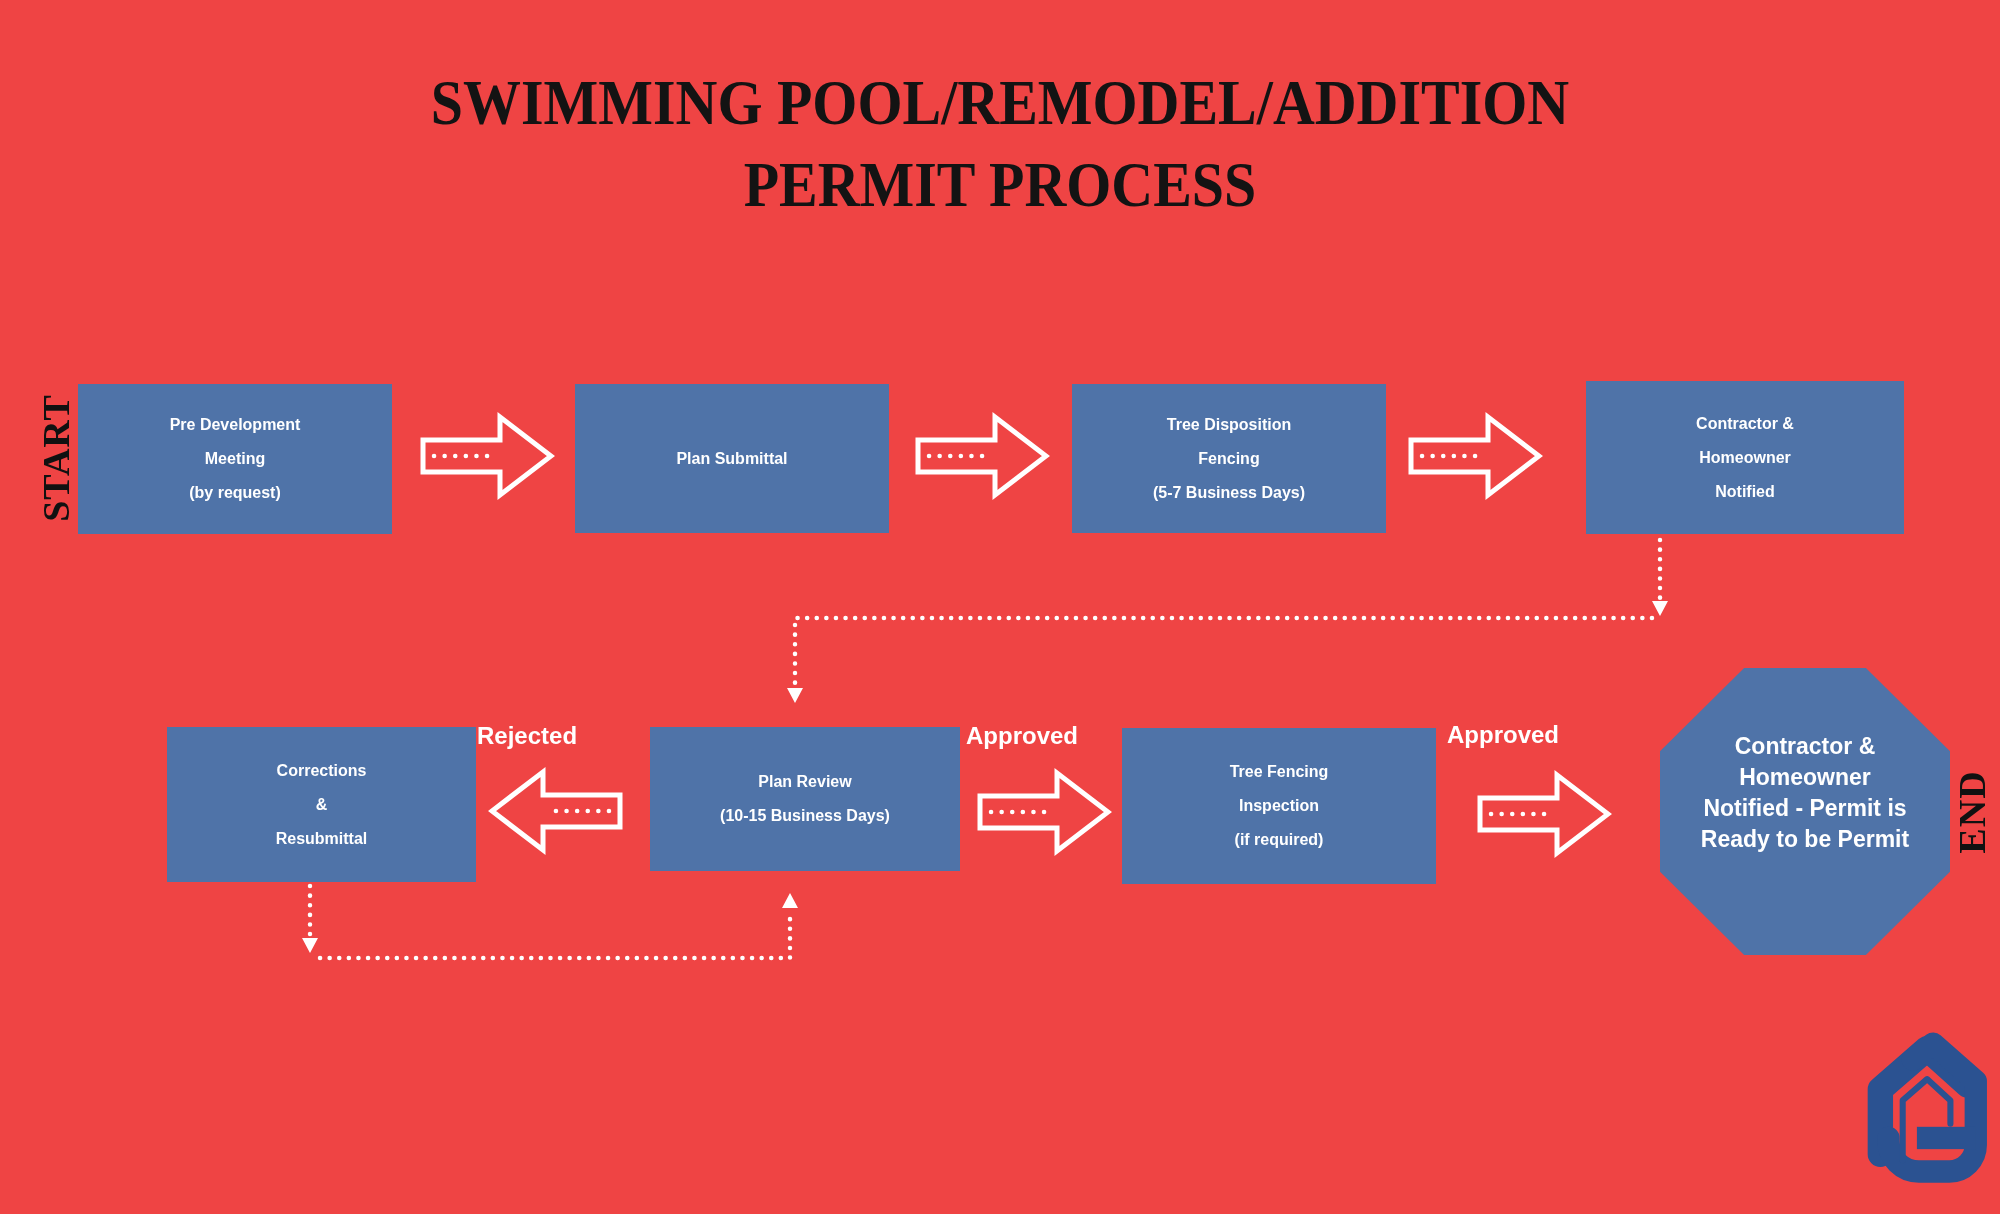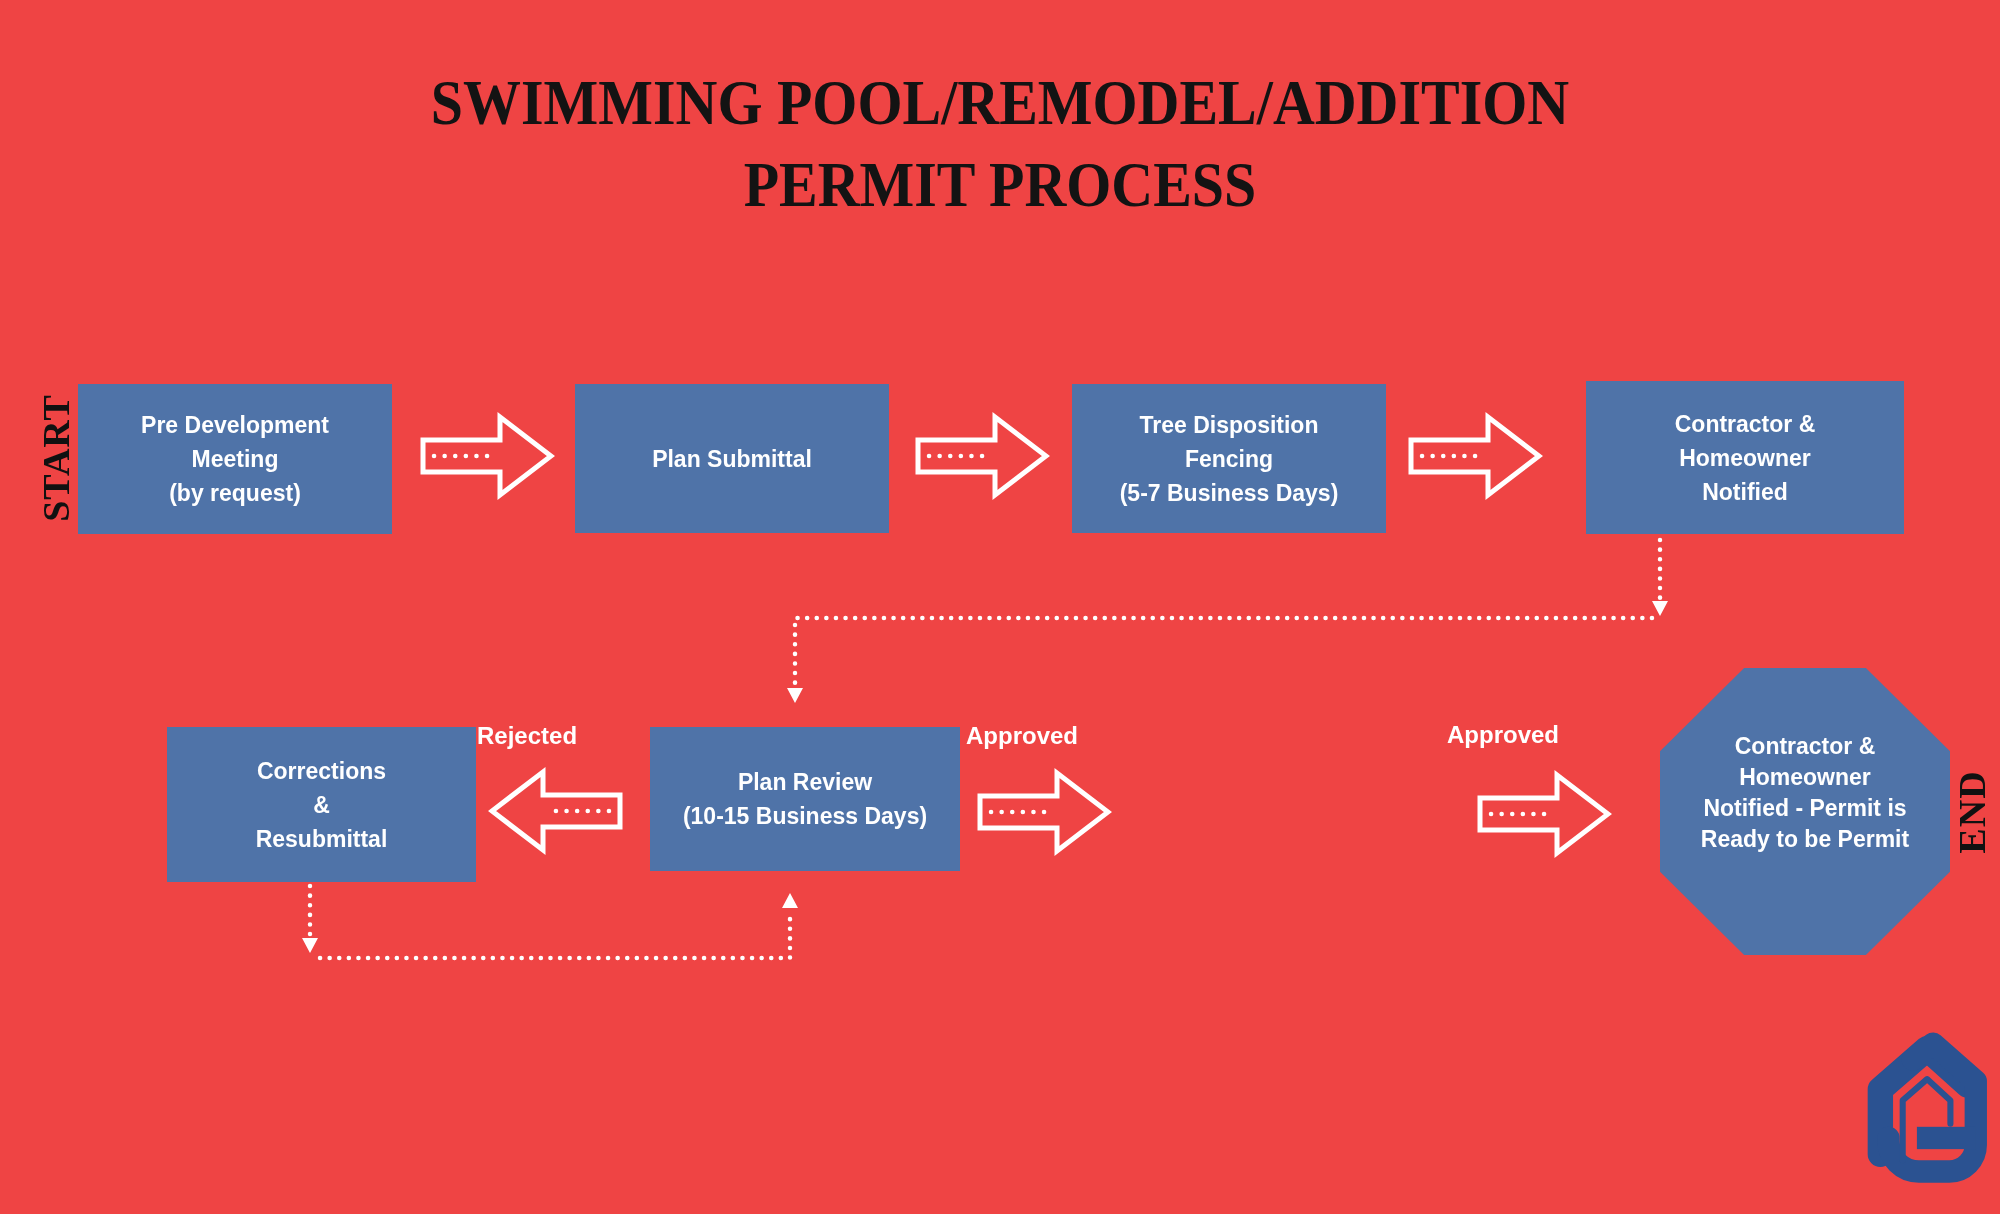--- a/index.html
+++ b/index.html
@@ -40,21 +40,21 @@
   .node{
     position:absolute;
     background:#4F73A8;
     color:#fff;
     display:flex;
     flex-direction:column;
     align-items:center;
     justify-content:center;
     text-align:center;
     font-weight:700;
-    font-size:23px;
+    font-size:16px;
     line-height:34px;
   }
   .octagon{
     position:absolute;
     background:#4F73A8;
     clip-path:polygon(29% 0,71% 0,100% 29%,100% 71%,71% 100%,29% 100%,0 71%,0 29%);
     color:#fff;
     display:flex;
     flex-direction:column;
     align-items:center;
@@ -143,20 +143,25 @@
     <span>Corrections</span>
     <span>&amp;</span>
     <span>Resubmittal</span>
   </div>
 
   <div class="node" style="left:650px;top:727px;width:310px;height:144px;">
     <span>Plan Review</span>
     <span>(10-15 Business Days)</span>
   </div>
 
+  <div class="node" style="left:1122px;top:728px;width:314px;height:156px;">
+    <span>Tree Fencing</span>
+    <span>Inspection</span>
+    <span>(if required)</span>
+  </div>
 
   <div class="octagon" style="left:1660px;top:668px;width:290px;height:287px;">
     <span>Contractor &amp;</span>
     <span>Homeowner</span>
     <span>Notified - Permit is</span>
     <span>Ready to be Permit</span>
   </div>
 
   <div class="edge-label" style="left:477px;top:722px;">Rejected</div>
   <div class="edge-label" style="left:966px;top:722px;">Approved</div>

